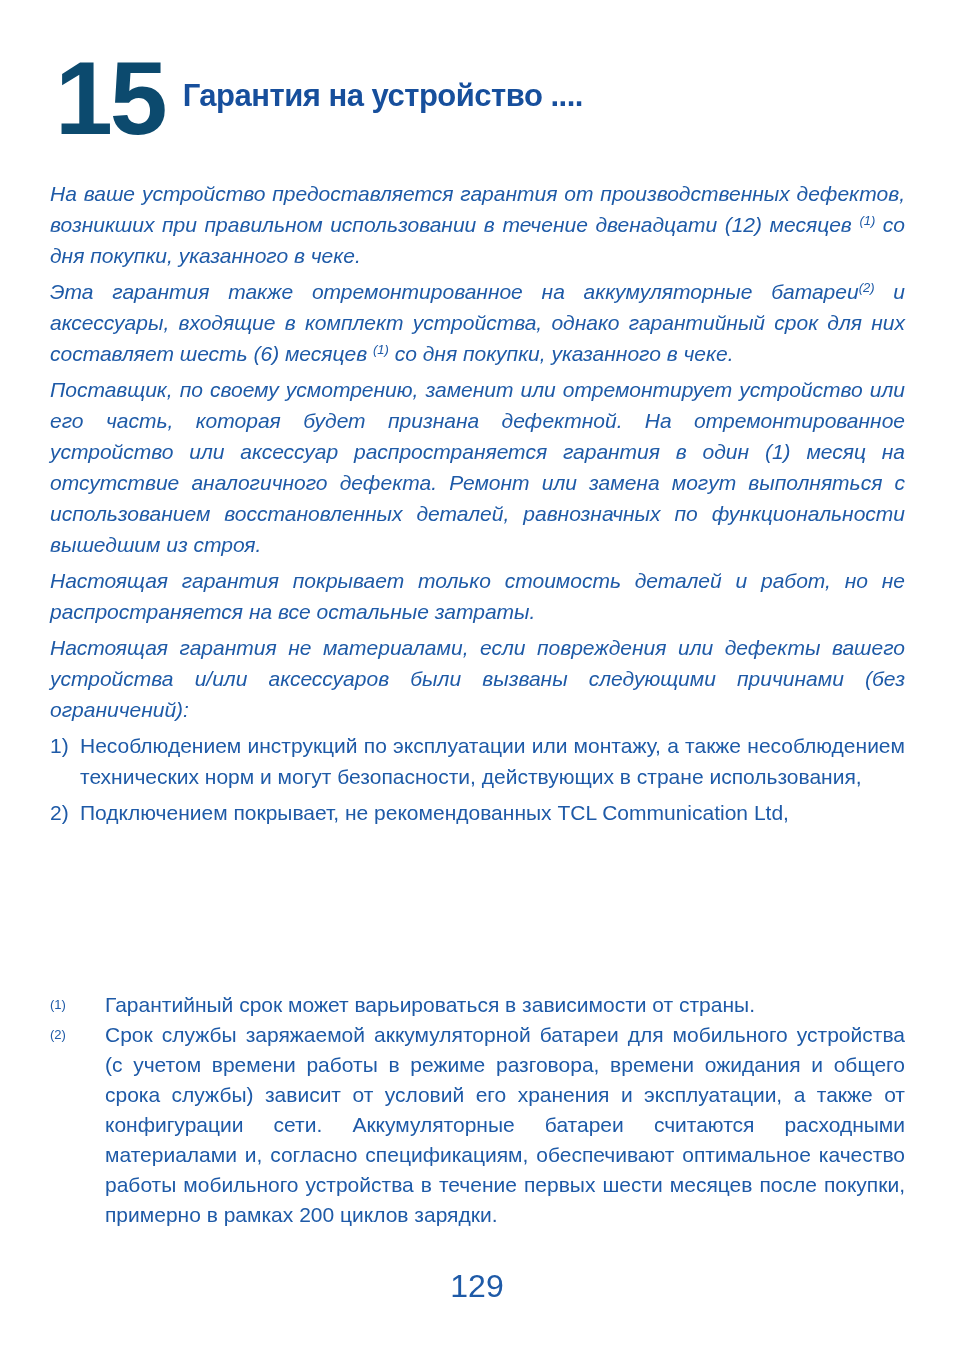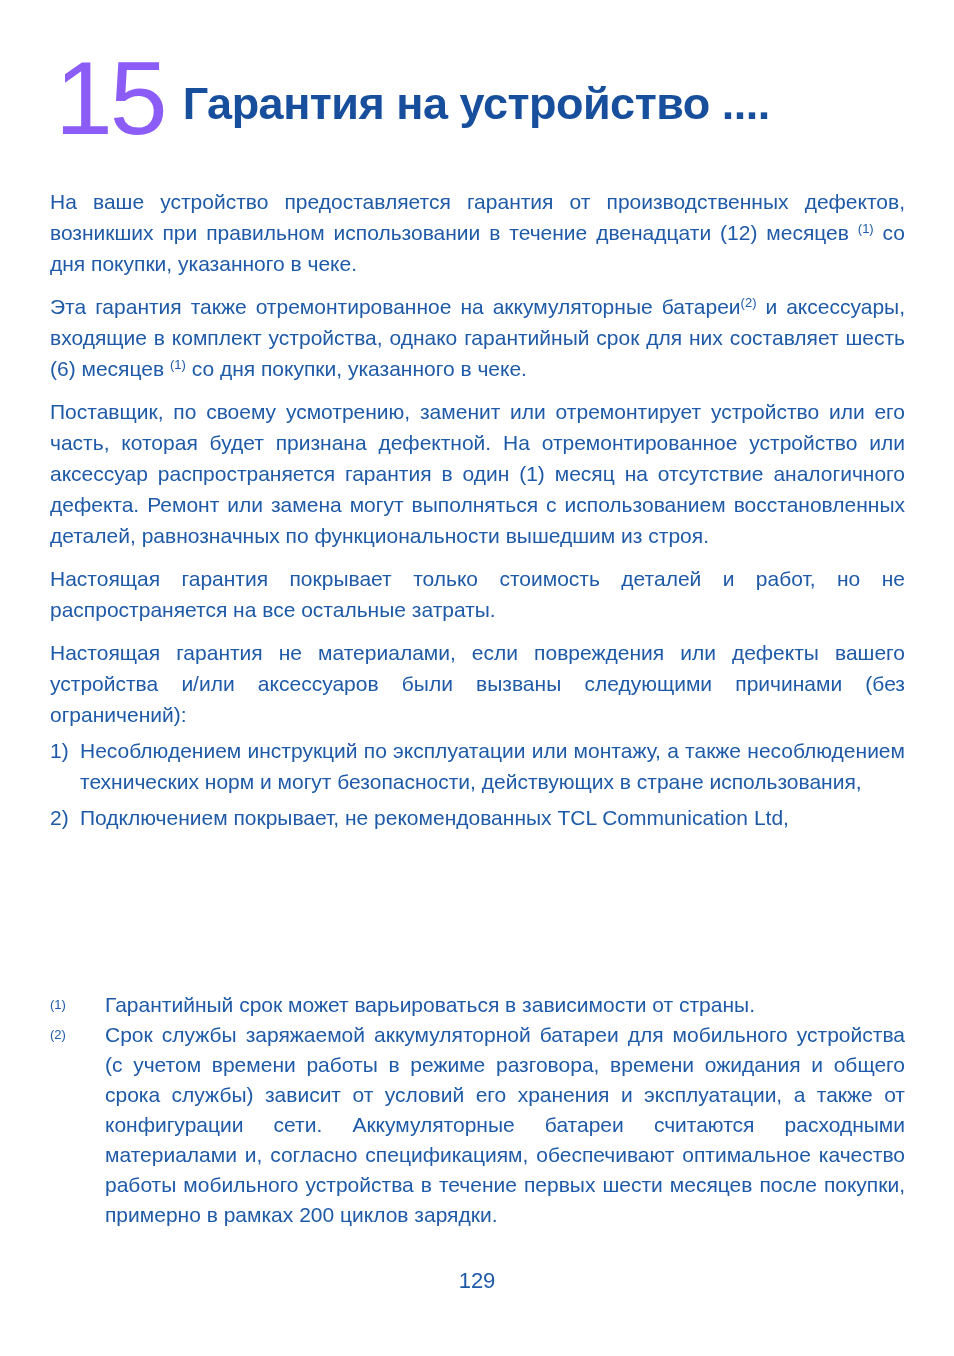--- a/index.html
+++ b/index.html
@@ -16,46 +16,47 @@
     overflow: hidden;
     box-sizing: border-box;
   }
   
   .chapter-header {
     display: flex;
     align-items: flex-start;
     padding: 50px 48px 0 55px;
   }
   .chapter-number {
-    color: #8b5cf6;
+    color: #0c4a6e;
     font-size: 104px;
-    font-weight: 400;
+    font-weight: 700;
     line-height: 96px;
     letter-spacing: -3px;
     flex: 0 0 auto;
   }
   .chapter-title {
     color: #174F9C;
-    font-size: 45px;
+    font-size: 31px;
     font-weight: 700;
     letter-spacing: -0.5px;
     margin-left: 18px;
     margin-top: 28px;
     white-space: nowrap;
   }
   
   .content {
     padding: 28px 49px 0 50px;
     color: #1E5AA7;
     font-size: 21px;
     line-height: 31px;
   }
   .para {
     text-align: justify;
-    margin: 12px 0 5px 0;
+    margin: 4px 0 5px 0;
+    font-style: italic;
   }
   .sup {
     font-size: 13px;
     line-height: 0;
     position: relative;
     top: -7px;
   }
   .num-list {
     margin: 0;
   }
@@ -94,21 +95,21 @@
     text-align: justify;
   }
   
   .page-number {
     position: absolute;
     left: 0;
     right: 0;
     top: 1268px;
     text-align: center;
     color: #1E5AA7;
-    font-size: 22px;
+    font-size: 32px;
   }
 </style>
 </head>
 <body>
 
 <div class="page">
 
   <div class="chapter-header">
     <div class="chapter-number">15</div>
     <div class="chapter-title">Гарантия на устройство ....</div>

